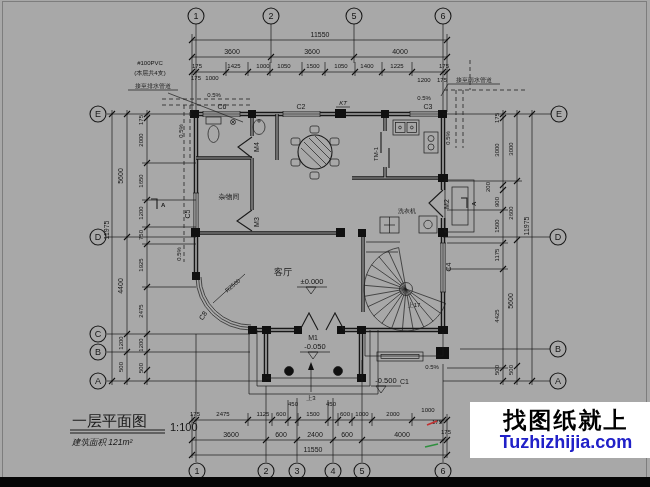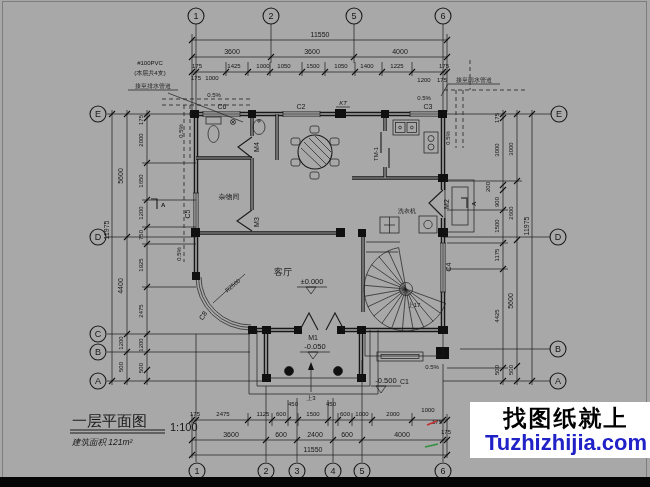--- a/index.html
+++ b/index.html
@@ -21,21 +21,21 @@
   .dash{stroke:#222;stroke-width:0.8;fill:none;stroke-dasharray:4,3;}
   .wallO{stroke:#171717;stroke-width:4.5;fill:none;}
   .wallI{stroke:#a8a8a8;stroke-width:1.6;fill:none;}
   .wallO2{stroke:#171717;stroke-width:3.4;fill:none;}
   .wallI2{stroke:#a8a8a8;stroke-width:1.2;fill:none;}
   .tick{stroke:#111;stroke-width:1.1;fill:none;}
   .col{fill:#101010;}
   .watermark{position:absolute;left:470px;top:402px;width:192px;height:56px;background:#fff;
     display:flex;flex-direction:column;align-items:center;justify-content:center;line-height:1.05;}
   .wm1{font-size:23px;font-weight:bold;color:#000;letter-spacing:2px;}
-  .wm2{font-size:22px;font-weight:bold;}
+  .wm2{font-size:18px;font-weight:bold;}
   .botbar{position:absolute;left:0;top:477px;width:650px;height:10px;background:#060606;}
 </style>
 </head>
 <body>
 
 <div class="stage">
   <div class="frame"></div>
 
   <svg width="650" height="487" viewBox="0 0 650 487">
 

